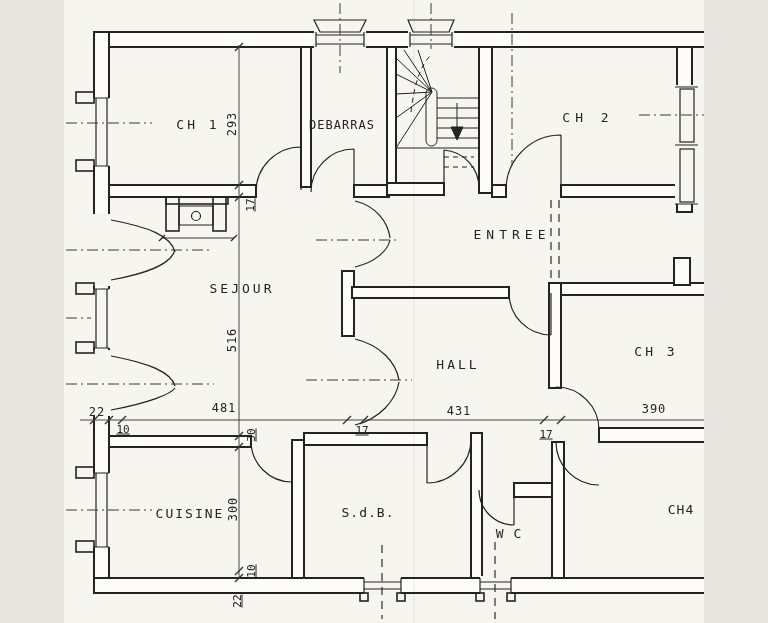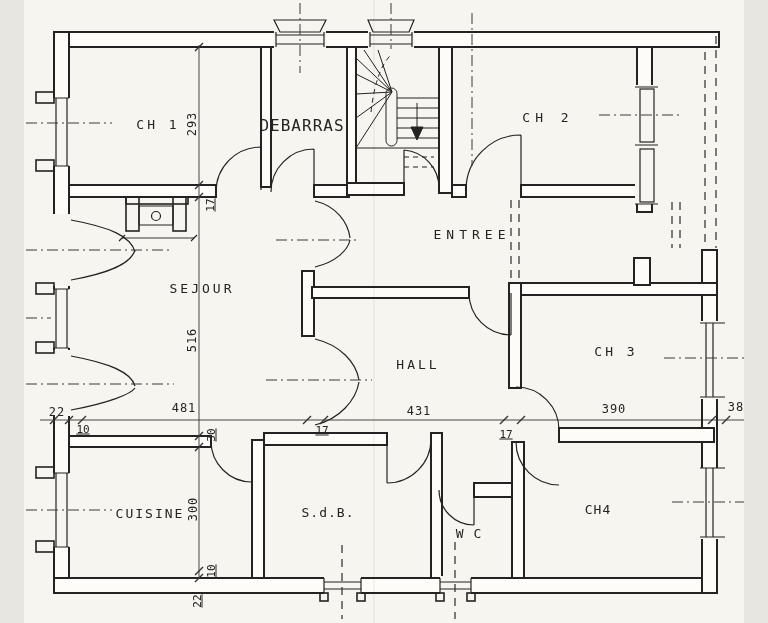--- a/index.html
+++ b/index.html
@@ -1,17 +1,17 @@
 <!DOCTYPE html>
 <html><head>
 <meta charset="utf-8">
 <style>
   html,body{margin:0;padding:0;background:#e8e6e0;}
   .sheet{
-    position:relative;width:720px;height:623px;margin:0 auto;
+    position:relative;width:640px;height:623px;margin:0 auto;
     background:#f7f5ef;overflow:hidden;
     font-family:"DejaVu Sans Mono", monospace;color:#242424;
   }
   .sheet svg{position:absolute;left:0;top:0;}
   .lbl{
     position:absolute;transform:translate(-50%,-50%);
     white-space:nowrap;font-size:13px;letter-spacing:3px;color:#242424;
     font-weight:500;
   }
   .lbl.rot{transform:translate(-50%,-50%) rotate(-90deg);}
@@ -186,30 +186,30 @@
       <path d="M171 51 L179 43 M171 189 L179 181 M171 201 L179 193"></path>
       <path d="M171 440 L179 432 M171 451 L179 443"></path>
       <path d="M171 575 L179 567 M171 582 L179 574"></path>
     </g>
   </g>
 </svg>
 
 <div class="fold"></div>
 
 <div class="lbl" style="left:134px;top:124px;">CH 1</div>
-<div class="lbl" style="left:278px;top:125px;font-size:16px;letter-spacing:1px;">DEBARRAS</div>
+<div class="lbl" style="left:278px;top:125px;font-size:12px;letter-spacing:1px;">DEBARRAS</div>
 <div class="lbl wide" style="left:524px;top:117px;">CH 2</div>
 <div class="lbl wide" style="left:444px;top:234px;padding-left:8px;">ENTREE</div>
 <div class="lbl" style="left:178px;top:288px;">SEJOUR</div>
 <div class="lbl" style="left:394px;top:364px;">HALL</div>
 <div class="lbl" style="left:592px;top:351px;">CH 3</div>
 <div class="lbl" style="left:120px;top:513px;letter-spacing:2px;padding-left:12px;">CUISINE</div>
 <div class="lbl" style="left:304px;top:512px;letter-spacing:1px;">S.d.B.</div>
 <div class="lbl" style="left:445px;top:533px;letter-spacing:1px;">W C</div>
-<div class="lbl" style="left:574px;top:509px;letter-spacing:1px;">CH4</div>
+<div class="lbl" style="left:617px;top:509px;letter-spacing:1px;">CH4</div>
 
 <div class="lbl dim" style="left:33px;top:412px;">22</div>
 <div class="lbl dim small" style="left:59px;top:429px;">10</div>
 <div class="lbl dim" style="left:160px;top:408px;">481</div>
 <div class="lbl dim small" style="left:298px;top:430px;">17</div>
 <div class="lbl dim" style="left:395px;top:411px;">431</div>
 <div class="lbl dim small" style="left:482px;top:434px;">17</div>
 <div class="lbl dim" style="left:590px;top:409px;">390</div>
 <div class="lbl dim" style="left:712px;top:407px;">38</div>
 

